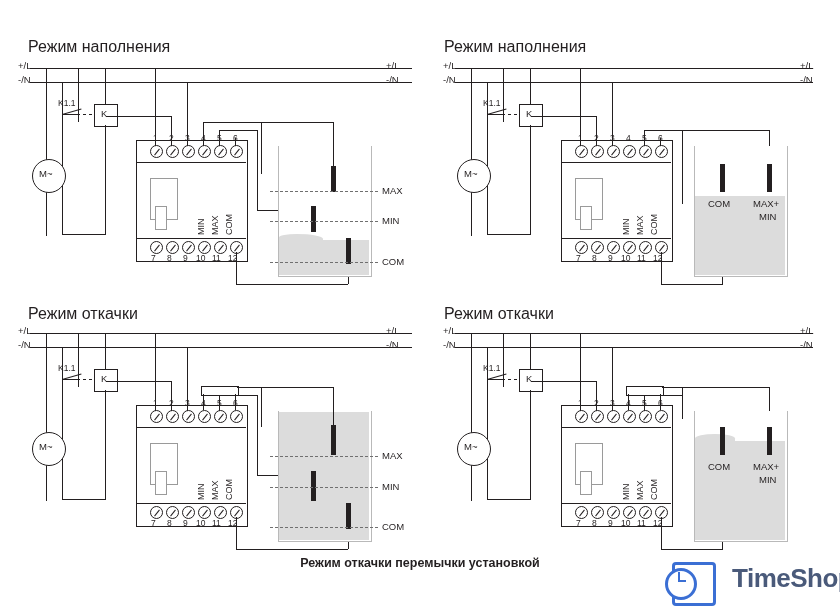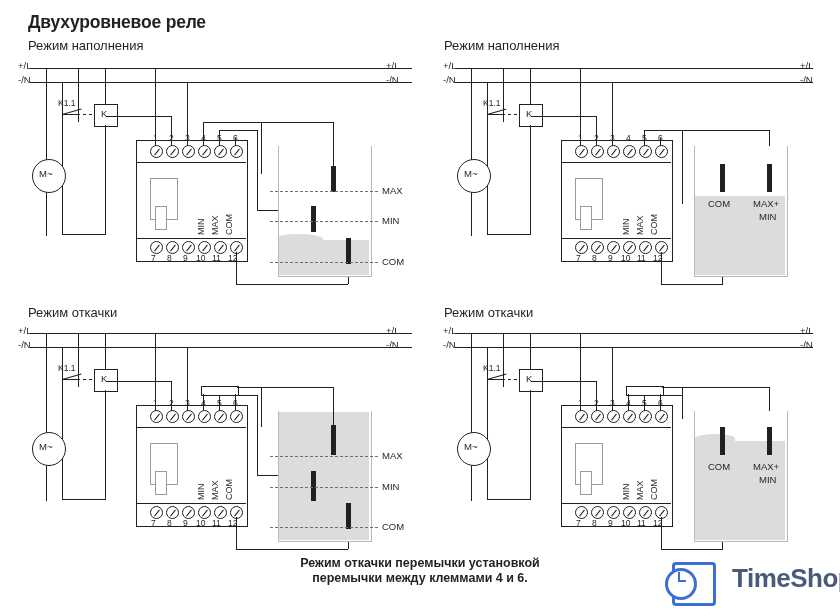--- a/index.html
+++ b/index.html
@@ -15,21 +15,21 @@
 
   
   .ttl{
     position:absolute;
     font-size:17.5px;
     font-weight:bold;
     letter-spacing:-0.2px;
   }
   .sub{
     position:absolute;
-    font-size:13px;
+    font-size:16px;
   }
   .lbl{
     position:absolute;
     font-size:9.5px;
     white-space:nowrap;
   }
   .lbl.small{font-size:8.5px;}
   .lbl.vert{
     transform-origin:0 0;
     transform:rotate(-90deg);
@@ -79,21 +79,20 @@
     position:absolute;width:26px;height:26px;border:3px solid #3b6fd4;
     border-radius:50%;background:#fff;
   }
   .logo-hand{position:absolute;background:#3b6fd4;}
 </style>
 </head>
 <body>
 
 <div class="root">
 
-  <div class="ttl" style="left:28px;top:12px;">Двухуровневое реле</div>
 
   <div class="sub" style="left:28px;top:38px;">Режим наполнения</div>
   <div class="sub" style="left:444px;top:38px;">Режим наполнения</div>
   <div class="sub" style="left:28px;top:305px;">Режим откачки</div>
   <div class="sub" style="left:444px;top:305px;">Режим откачки</div>
 
   <div>
 
     <div class="h" style="left:30px;top:68px;width:382px;"></div>
     <div class="h" style="left:30px;top:82px;width:382px;"></div>
@@ -482,21 +481,20 @@
 
     <div class="probe" style="left:720px;top:427px;height:28px;"></div>
     <div class="probe" style="left:767px;top:427px;height:28px;"></div>
 
     <div class="lbl" style="left:708px;top:461px;">COM</div>
     <div class="lbl" style="left:753px;top:461px;">MAX+</div>
     <div class="lbl" style="left:759px;top:474px;">MIN</div>
   </div>
 
   <div class="note" style="left:210px;top:556px;">Режим откачки перемычки установкой</div>
-  <div class="note" style="left:210px;top:571px;">перемычки между клеммами 4 и 6.</div>
 
   <div class="logo">
     <div class="logo-mark" style="left:672px;top:562px;"></div>
     <div class="logo-clock" style="left:665px;top:568px;"></div>
     <div class="logo-hand" style="left:678px;top:572px;width:2px;height:10px;"></div>
     <div class="logo-hand" style="left:678px;top:580px;width:8px;height:2px;"></div>
     <div class="logo-text" style="left:732px;top:563px;">TimeShop</div>
   </div>
 
 </div>

